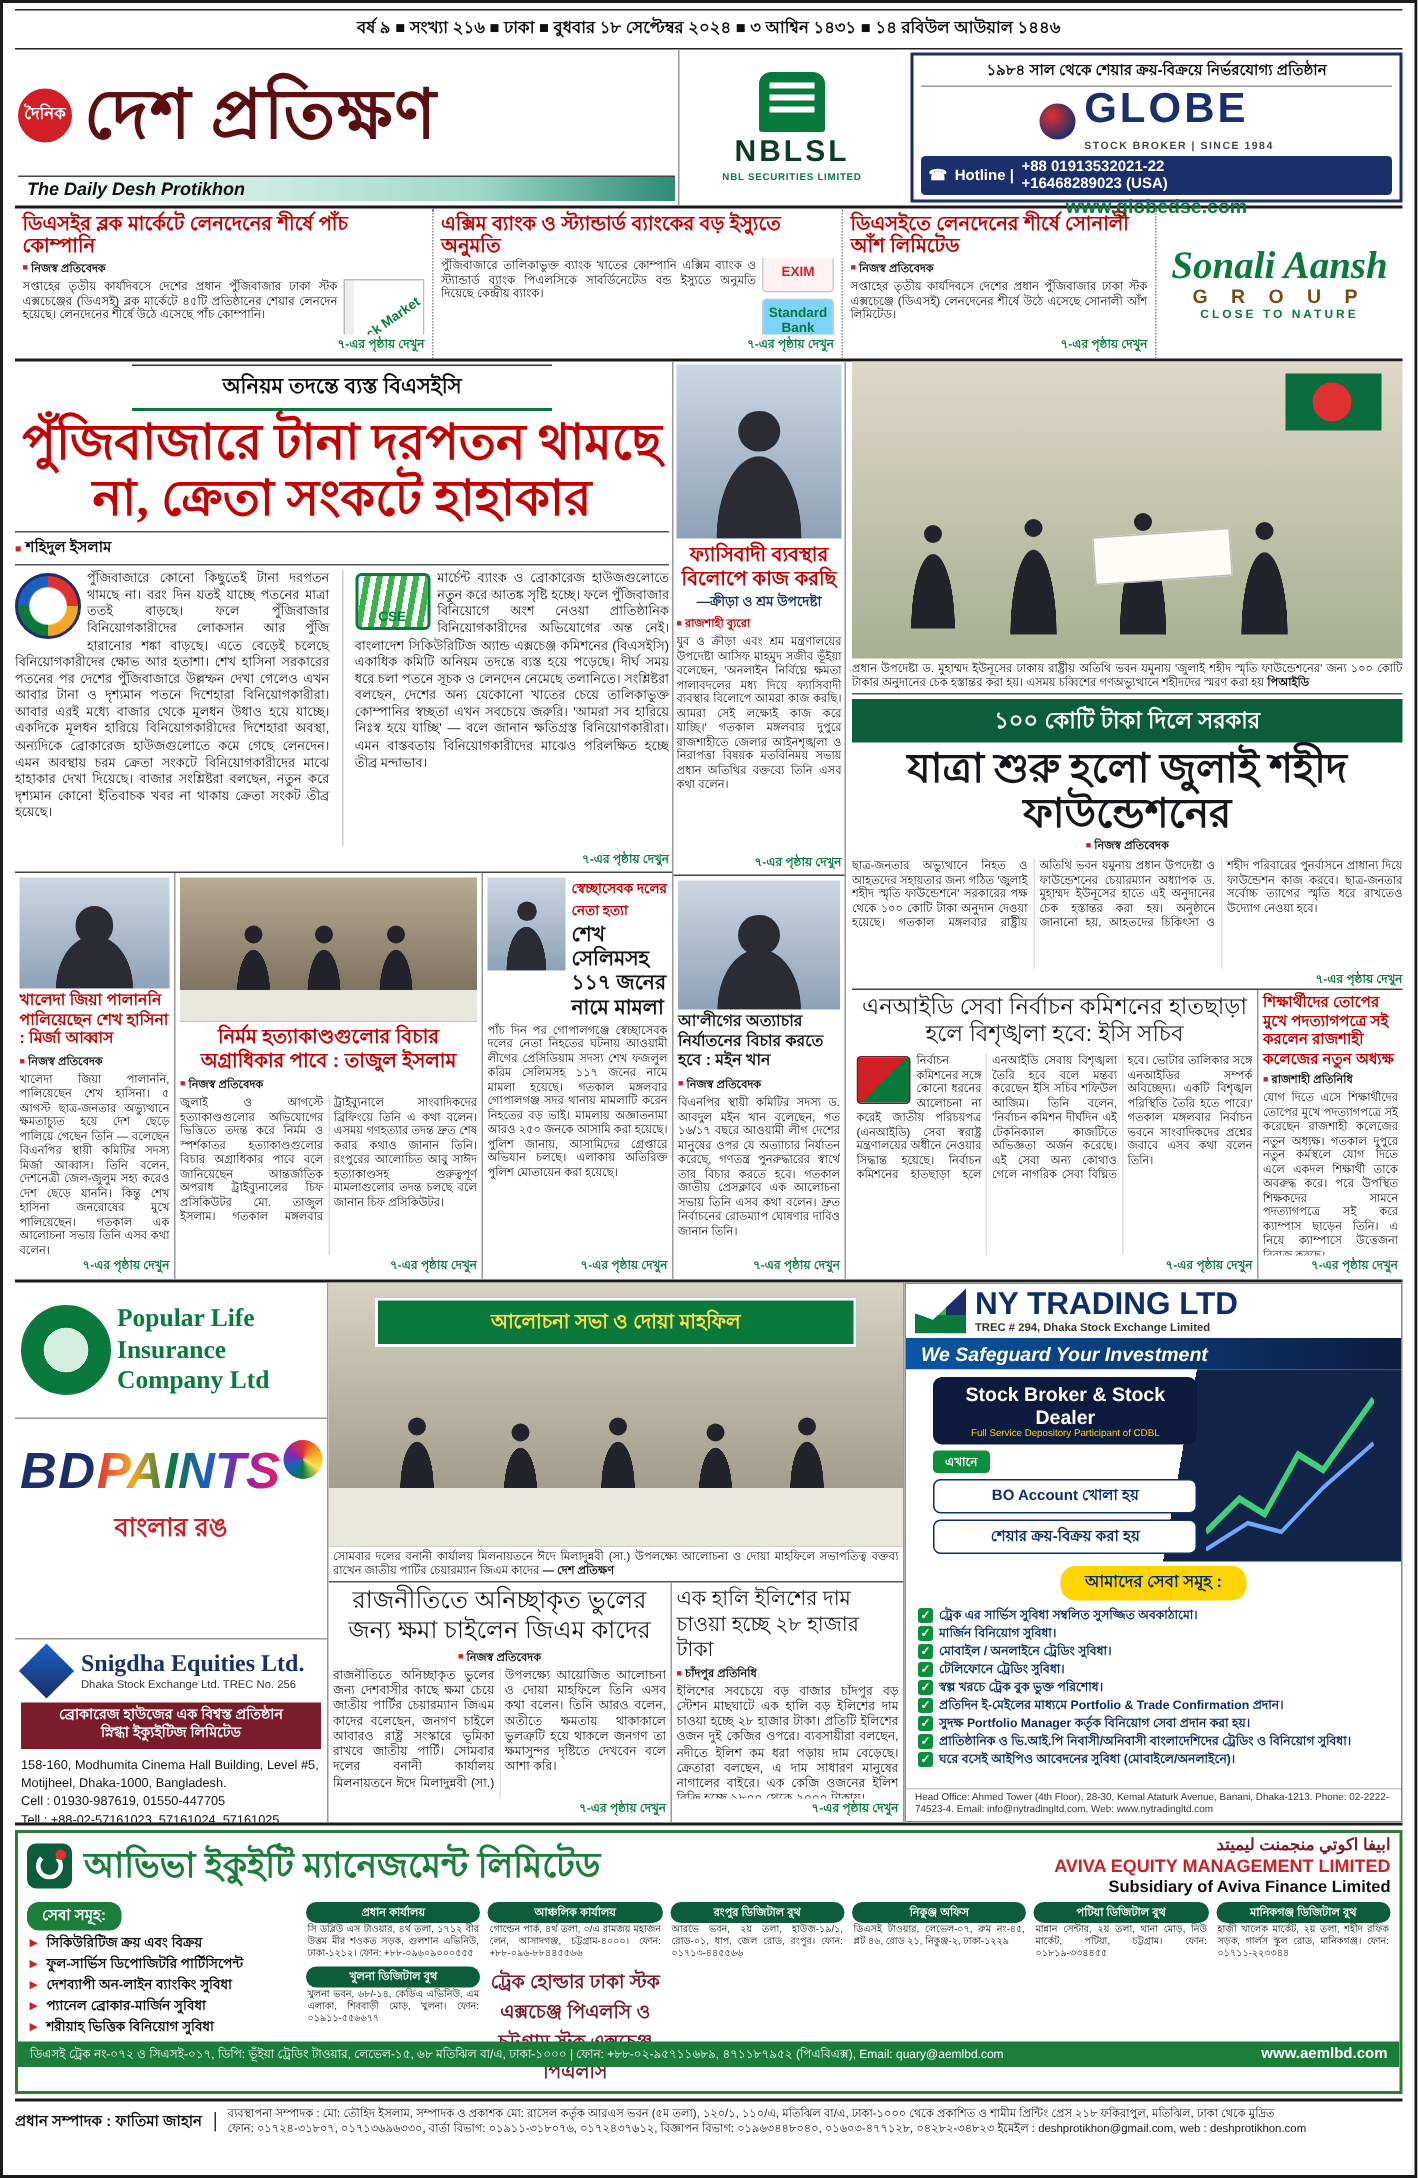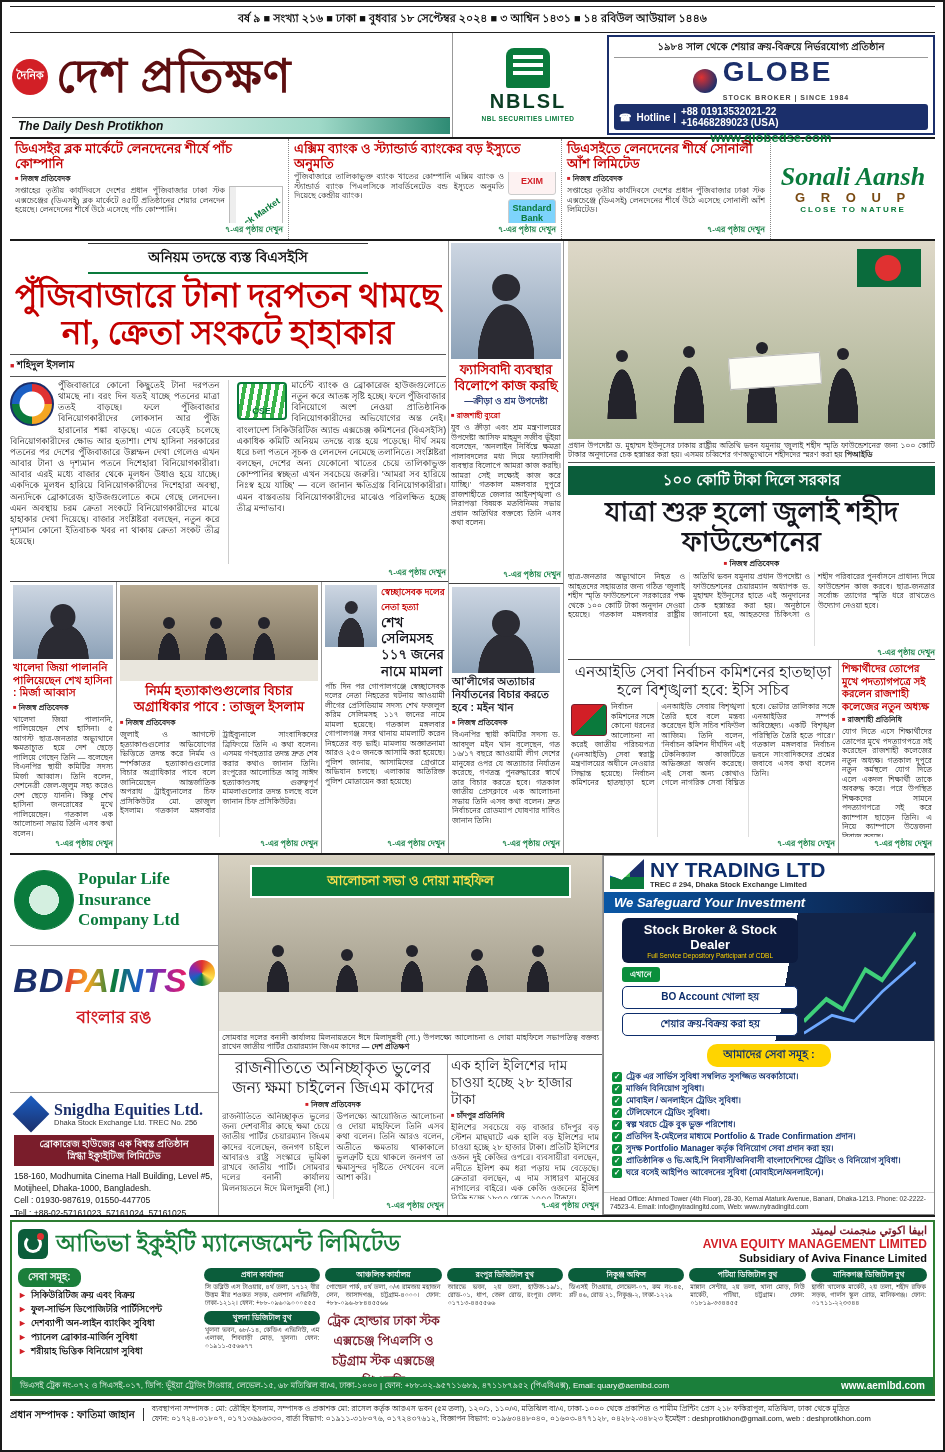--- a/index.html
+++ b/index.html
@@ -180,21 +180,21 @@
   .aviva-body{display:flex;gap:6px;margin-top:3px;}
   .aviva-services{width:180px;}
   .av-sv-title{background:#1b7f3b;color:#fff;font-weight:bold;font-size:10px;padding:1px 10px;border-radius:8px;width:fit-content;margin-bottom:2px;}
   .av-item{font-size:9px;font-weight:bold;line-height:1.55;display:flex;gap:4px;}
   .av-item .pt{color:#d21f26;}
   .aviva-offices{flex:1;display:grid;grid-template-columns:repeat(6,1fr);gap:3px 5px;}
   .office-name{background:#0b5d3b;color:#fff;font-size:7.5px;font-weight:bold;text-align:center;border-radius:7px;padding:1px 0;}
   .office-addr{font-size:6.4px;text-align:justify;line-height:1.25;padding:1px;}
   .office.banner-cell{display:flex;align-items:center;justify-content:center;}
   .aviva-banner{color:#7a1d2b;font-weight:bold;font-size:12.5px;text-align:center;margin-top:1px;}
-  .aviva-bottom{position:absolute;left:0;right:0;bottom:0;background:#1b7f3b;color:#fff;font-size:8px;display:flex;
+  .aviva-bottom{position:absolute;left:0;right:0;bottom:16px;background:#1b7f3b;color:#fff;font-size:8px;display:flex;
                 justify-content:space-between;align-items:center;padding:2px 8px;gap:10px;}
   .aviva-web{font-weight:bold;font-size:10px;}
   
   .footer{margin-top:3px;border-top:2px solid #1a1a1a;padding:3px 0 0;display:flex;gap:8px;align-items:center;font-size:7.6px;line-height:1.35;}
   .footer-editor{font-weight:bold;font-size:10px;white-space:nowrap;border-right:1.5px solid #333;padding-right:8px;}
   .hl{font-weight:normal;}
 </style>
 </head>
 <body>
 

